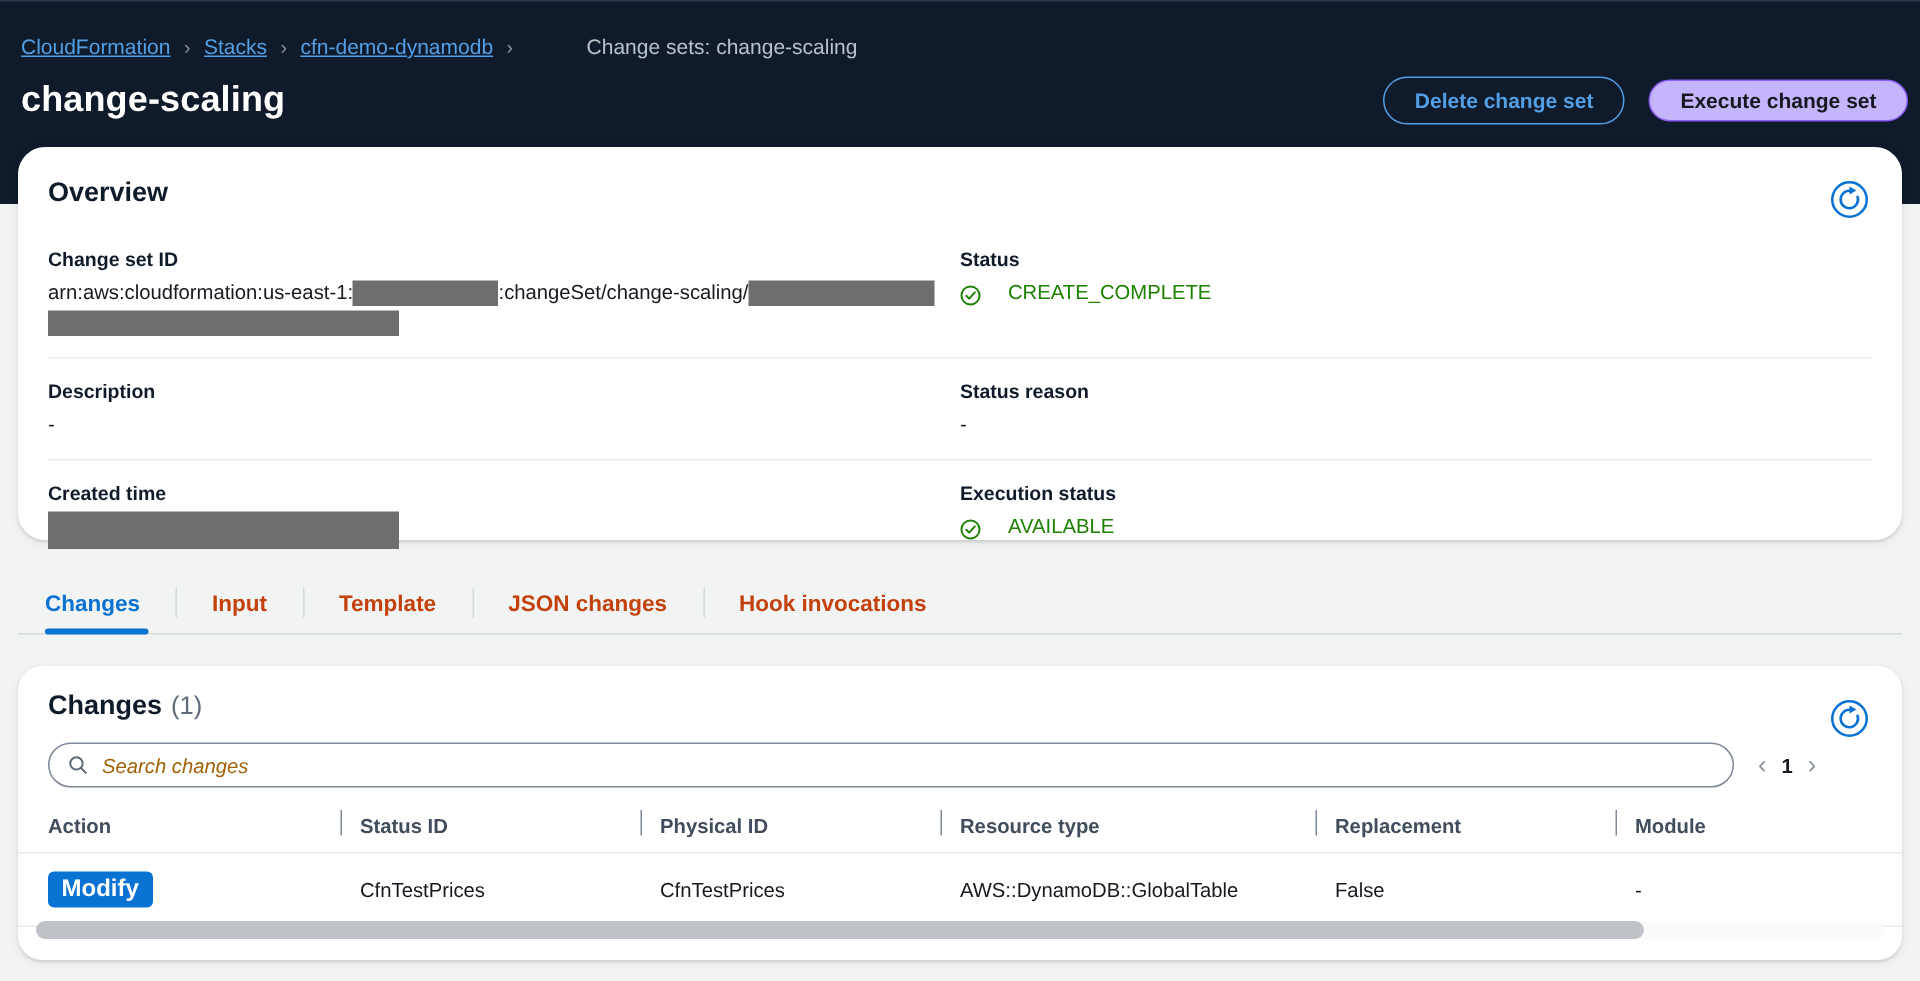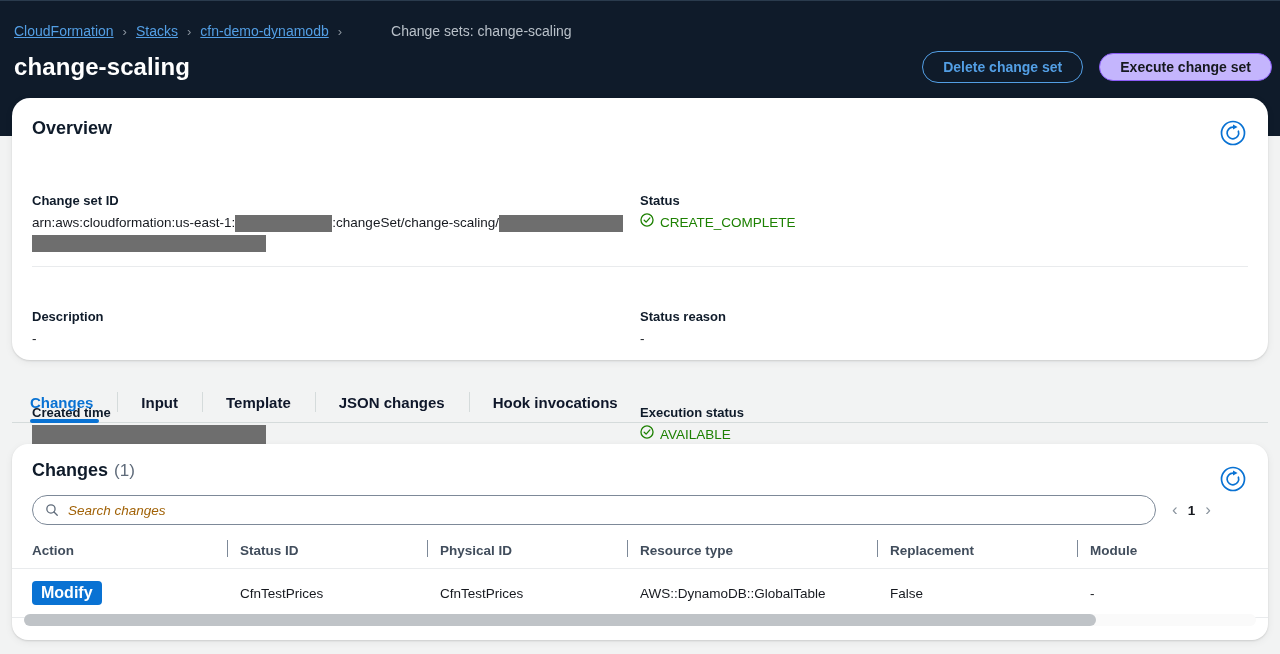--- a/index.html
+++ b/index.html
@@ -70,45 +70,45 @@
     position: absolute; right: 20px; top: 20px;
     width: 30px; height: 30px; cursor: pointer;
   }
 
   .ov-body { padding: 20px 20px 0 20px; }
   .ov-row {
     display: flex; border-bottom: 1px solid #e9ebed;
     padding: 14px 0 14px 0;
   }
   .ov-row:last-child { border-bottom: none; }
-  .ov-col { width: 50%; padding-right: 16px; margin-top: 28px; }
+  .ov-col { width: 50%; padding-right: 16px; }
   .ov-label {
     font-size: 13px; font-weight: bold; color: #0f1b2a; margin-bottom: 5px;
   }
   .ov-value {
     font-size: 13.5px; color: #16191f; line-height: 19px;
     word-break: break-all;
   }
   .redact {
     display: inline-block; background: #6e6e6e; vertical-align: middle;
     height: 17px;
   }
-  .status-ok { color: #1d8102; font-weight: 500; display: inline-flex; align-items: flex-start; gap: 6px; }
+  .status-ok { color: #1d8102; font-weight: 500; display: inline-flex; align-items: flex-end; gap: 18px; }
 
   
   .tabs {
     position: absolute; left: 12px; top: 382px; width: 1256px;
     display: flex; align-items: stretch;
     border-bottom: 1px solid #d5dbdb;
     height: 41px;
   }
   .tab {
     position: relative; display: flex; align-items: center;
     padding: 0 24px; font-size: 15px; font-weight: bold;
-    color: #0f172a; cursor: pointer; white-space: nowrap;
+    color: #c2410c; cursor: pointer; white-space: nowrap;
   }
   .tab:first-child { padding-left: 18px; }
   .tab + .tab::before {
     content: ""; position: absolute; left: 0; top: 10px; bottom: 10px;
     width: 1px; background: #d5dbdb;
   }
   .tab.active { color: #0972d3; }
   .tab.active::after {
     content: ""; position: absolute; left: 18px; right: 18px; bottom: -1px;
     height: 4px; background: #0972d3; border-radius: 2px;

